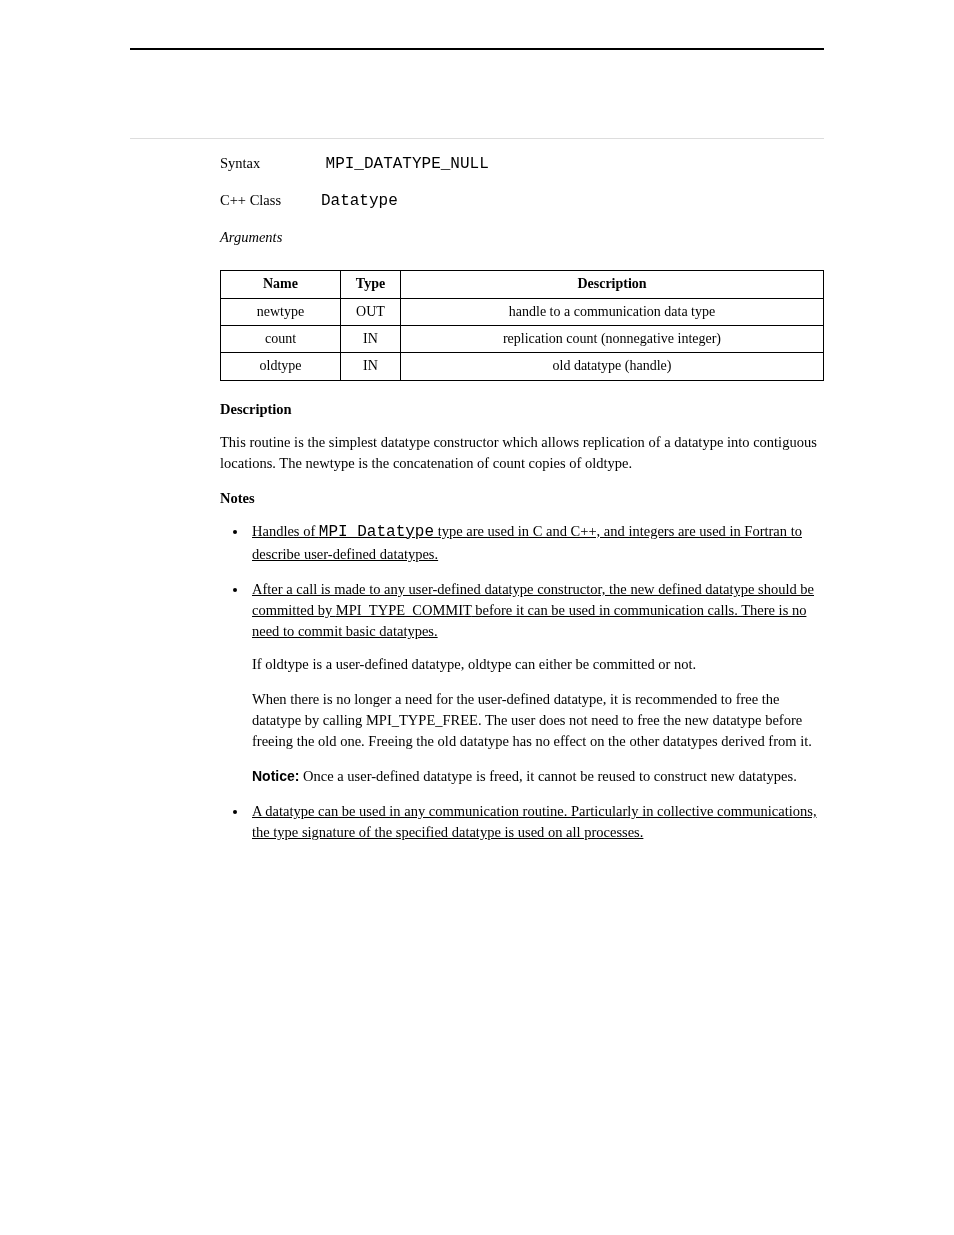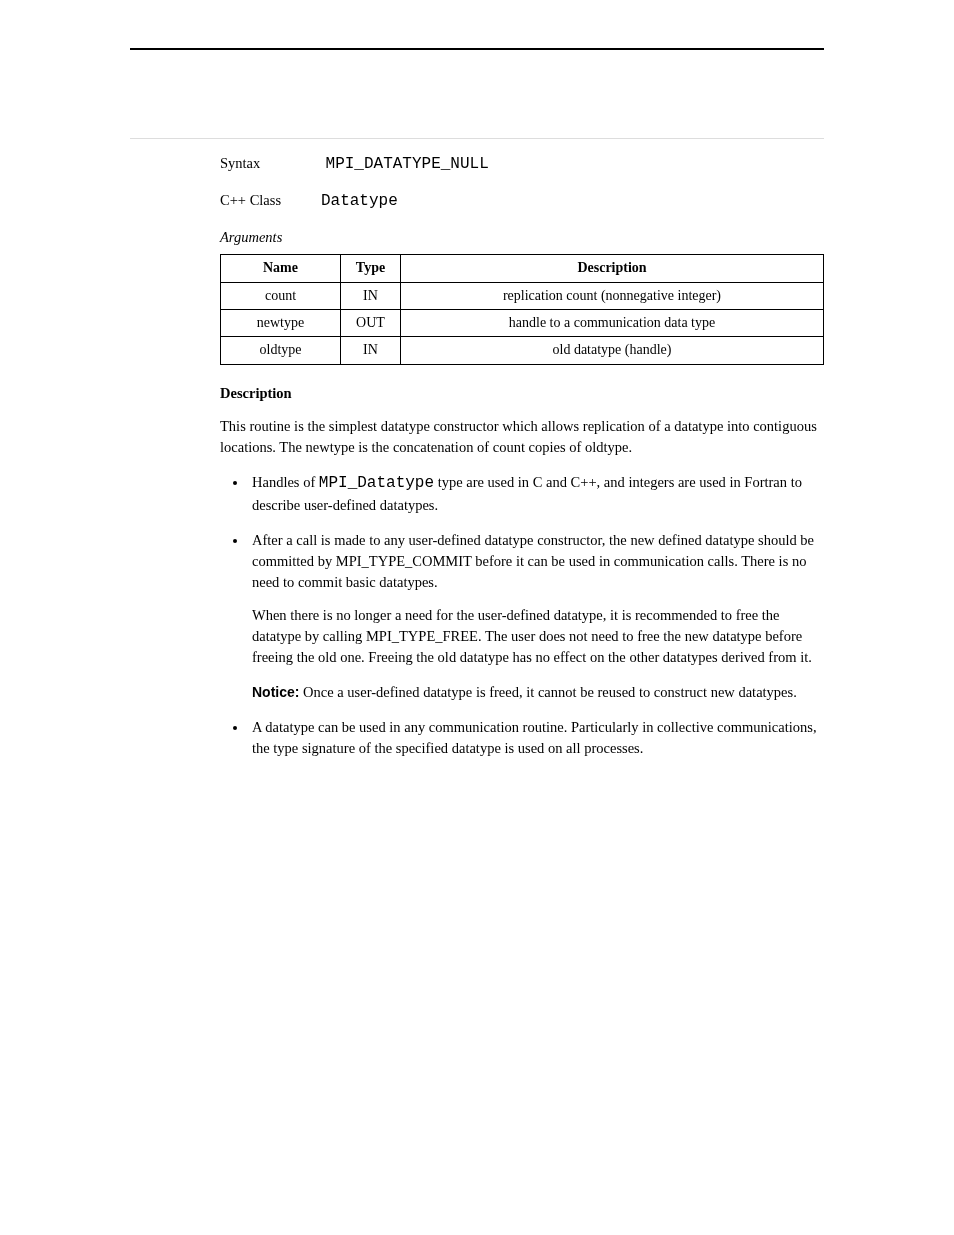--- a/index.html
+++ b/index.html
@@ -54,30 +54,31 @@
       font-weight: bold;
     }
     table.args td:nth-child(1), table.args th:nth-child(1) { width: 120px; }
     table.args td:nth-child(2), table.args th:nth-child(2) { width: 60px; }
     .section-head {
       font-weight: bold;
       margin-bottom: 12px;
     }
     .subhead {
       font-style: italic;
-      margin-bottom: 6px;
+      margin-bottom: 22px;
     }
     ul.bullets {
       list-style: disc;
       padding-left: 28px;
       margin-bottom: 12px;
     }
     ul.bullets li {
       margin-bottom: 14px;
       padding-left: 4px;
+      text-decoration: underline;
     }
     ul.bullets li:last-child {
       margin-bottom: 10px;
     }
     .indent-continue {
       margin-left: 32px;
       margin-bottom: 14px;
     }
     .notice-block {
       margin-bottom: 14px;
@@ -113,52 +114,54 @@
   <table class="args">
     <thead>
       <tr>
         <th>Name</th>
         <th>Type</th>
         <th>Description</th>
       </tr>
     </thead>
     <tbody>
       <tr>
+        <td>newtype</td>
+        <td>OUT</td>
+        <td>handle to a communication data type</td>
+      </tr>
+      <tr>
         <td>count</td>
         <td>IN</td>
         <td>replication count (nonnegative integer)</td>
-      </tr>
-      <tr>
-        <td>newtype</td>
-        <td>OUT</td>
-        <td>handle to a communication data type</td>
       </tr>
       <tr>
         <td>oldtype</td>
         <td>IN</td>
         <td>old datatype (handle)</td>
       </tr>
     </tbody>
   </table>
 
   <div class="section-head">Description</div>
 
   <div class="para">This routine is the simplest datatype constructor which allows replication of a datatype into contiguous locations. The newtype is the concatenation of count copies of oldtype.</div>
 
+  <div class="section-head">Notes</div>
 
 
   <ul class="bullets">
     <li>
       <span>Handles of </span><span class="code">MPI_Datatype</span><span> type are used in C and C++, and integers are used in Fortran to describe user-defined datatypes.</span>
     </li>
     <li>
       <span>After a call is made to any user-defined datatype constructor, the new defined datatype should be committed by </span><span>MPI_TYPE_COMMIT</span><span> before it can be used in communication calls. There is no need to commit basic datatypes.</span>
     </li>
   </ul>
 
+  <div class="indent-continue">If oldtype is a user-defined datatype, oldtype can either be committed or not.</div>
 
   <div class="indent-continue">
     <span>When there is no longer a need for the user-defined datatype, it is recommended to free the datatype by calling </span><span>MPI_TYPE_FREE</span><span>. The user does not need to free the new datatype before freeing the old one. Freeing the old datatype has no effect on the other datatypes derived from it.</span>
   </div>
 
   <div class="indent-continue notice-block">
     <span class="notice-label">Notice:</span><span> Once a user-defined datatype is freed, it cannot be reused to construct new datatypes.</span>
   </div>
 
   <ul class="bullets">

